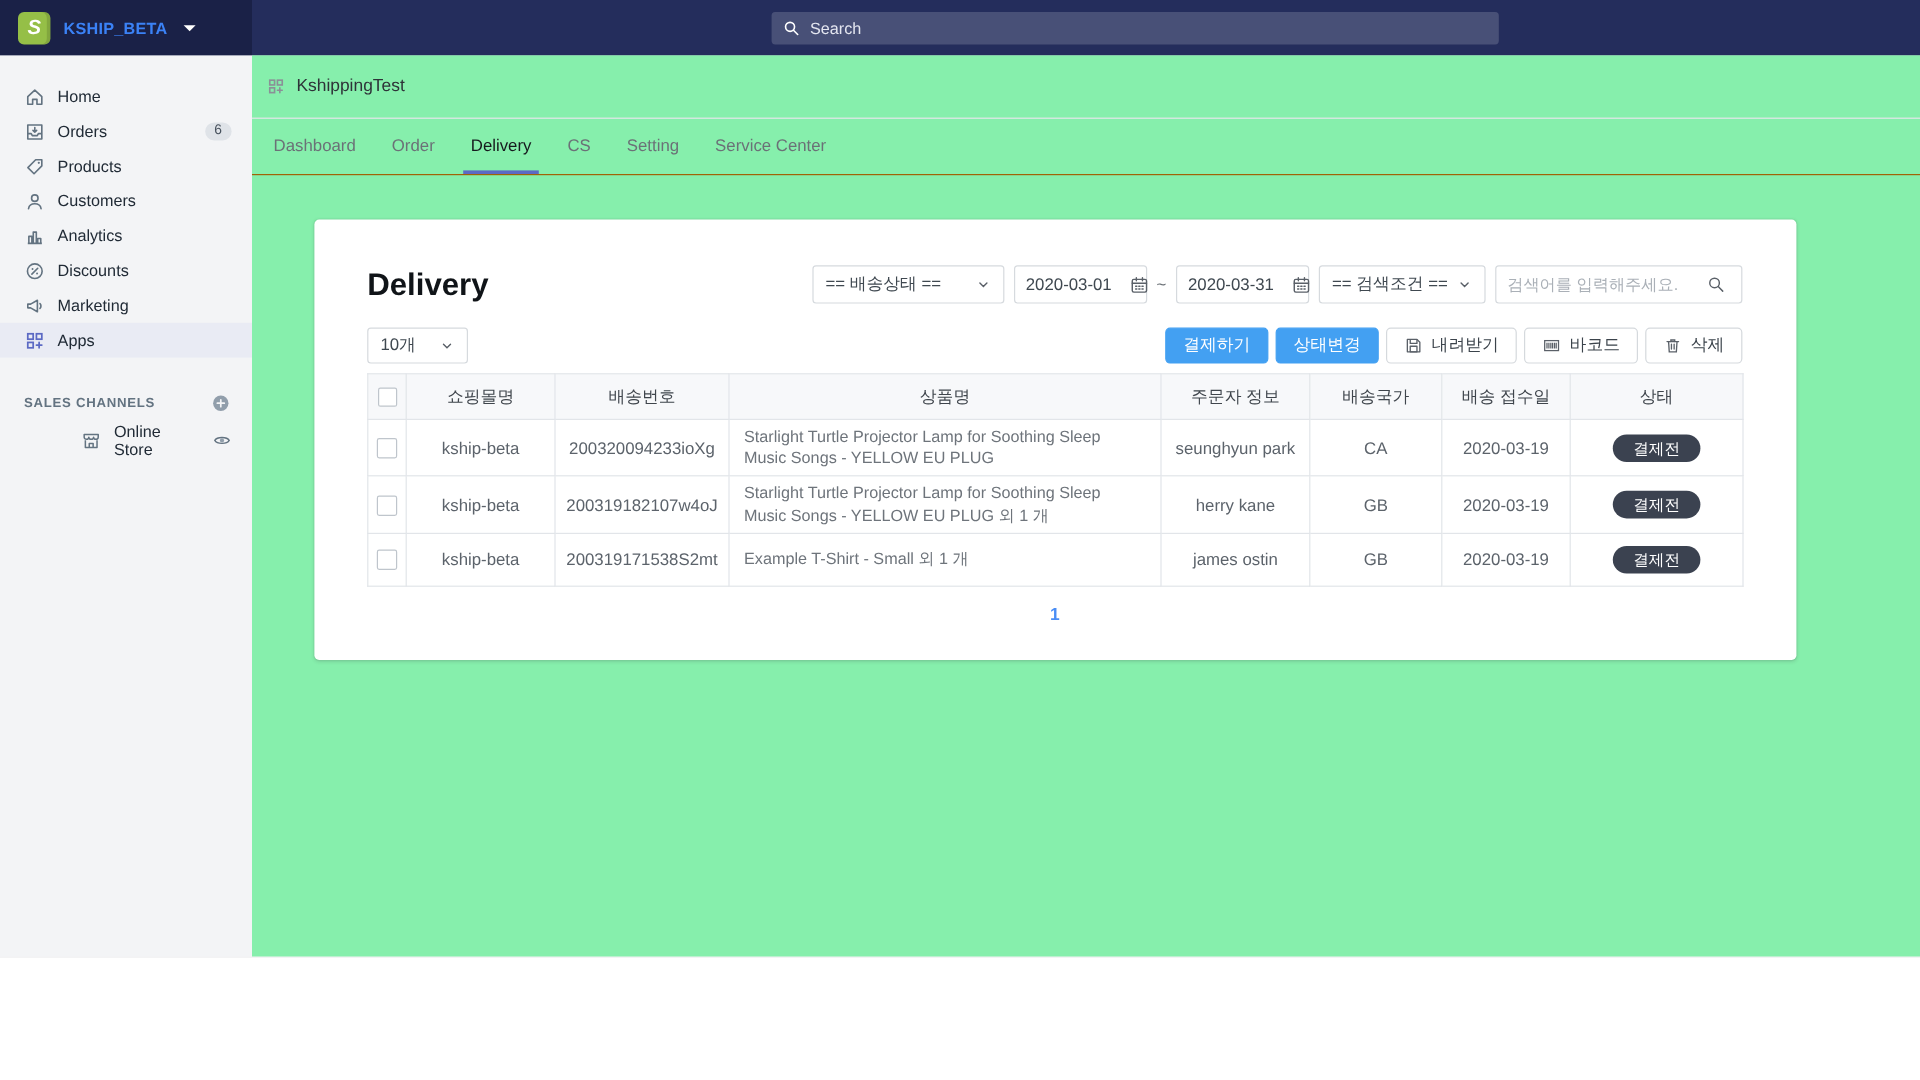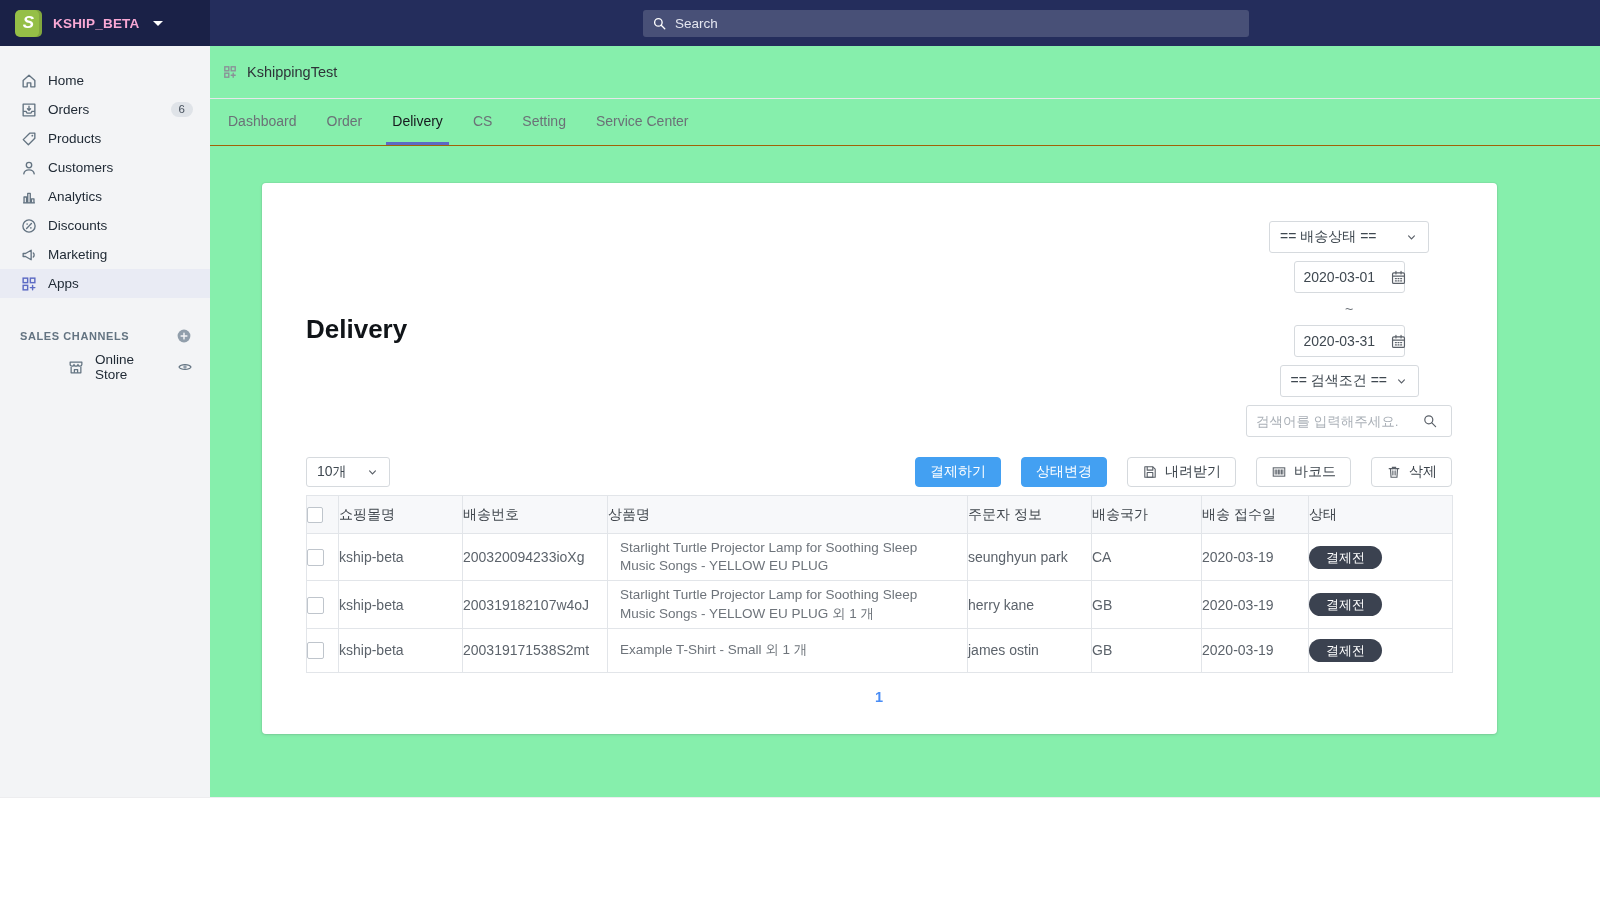--- a/index.html
+++ b/index.html
@@ -10,21 +10,21 @@
 
   
   .topbar { position:absolute; top:0; left:0; width:100%; height:46px;
     background:var(--topbar-bg,#242d5c); display:flex; align-items:center; z-index:5; }
   .brand { width:210px; height:46px; background:var(--topbar-brand-bg,#1a2147);
     display:flex; align-items:center; padding-left:15px; gap:11px; cursor:pointer; }
   .logo { width:27px; height:27px; border-radius:5px; background:#95bf47;
     display:flex; align-items:center; justify-content:center;
     color:#fff; font-weight:bold; font-style:italic; font-size:17px;
     box-shadow:inset -3px 0 0 rgba(0,0,0,0.12); }
-  .brand-name { color:#f9a8d4; font-size:13.5px; font-weight:bold; letter-spacing:.2px; }
+  .brand-name { color:#3b82f6; font-size:13.5px; font-weight:bold; letter-spacing:.2px; }
   .brand-caret { width:0; height:0; border-left:5px solid transparent;
     border-right:5px solid transparent; border-top:5px solid #fff; margin-left:2px; }
   .topbar-search { position:absolute; left:643px; top:10px; width:606px; height:27px;
     background:rgba(255,255,255,0.17); border-radius:3px; display:flex;
     align-items:center; padding:0 9px; gap:8px; }
   .topbar-search svg { stroke:#fff; }
   .topbar-search input { flex:1; background:transparent; border:none; outline:none;
     color:#fff; font-size:13.5px; font-family:inherit; }
   .topbar-search input::placeholder { color:#e4e6f0; opacity:1; }
 
@@ -59,48 +59,48 @@
   .tab.active { color:#16191d; border-bottom-color:var(--accent-indigo,#5c6ac4); }
 
   
   .content { padding:37px 0 0 52px; }
   .card { width:1235px; min-height:356px; background:#fff; border-radius:4px;
     box-shadow:0 0 0 1px rgba(63,63,68,0.05), 0 1px 3px rgba(63,63,68,0.15);
     padding:38px 45px 28px 44px; }
 
   .card-head { display:flex; align-items:center; justify-content:space-between; }
   .page-title { font-size:26px; font-weight:600; color:#101418; }
-  .filters { display:flex; align-items:center; gap:8px;flex-direction:column; }
+  .filters { display:flex; align-items:center; gap:8px; }
   .ctl { height:32px; border:1px solid #d6dade; border-radius:3px; background:#fff;
     display:flex; align-items:center; font-size:14px; color:#3f4850; cursor:pointer; }
   .ctl svg { stroke:#5a6068; flex:none; }
   .select-box { justify-content:space-between; padding:0 10px; }
   .date-field { gap:8px; padding:0 9px; }
   .date-field input { width:78px; border:none; outline:none; font-size:14px;
     color:#3f4850; font-family:inherit; background:transparent; }
   .range-sep { color:#6b7177; font-size:14px; }
   .keyword-box { gap:6px; padding:0 9px; cursor:text; }
   .keyword-box input { width:160px; border:none; outline:none; font-size:13.5px;
     color:#3f4850; font-family:inherit; background:transparent; }
   .keyword-box input::placeholder { color:#aab0b7; opacity:1; }
 
   .toolbar { margin-top:20px; display:flex; align-items:center; }
   .per-page { width:84px; height:30px; }
-  .toolbar-buttons { margin-left:auto; display:flex; gap:20px; }
+  .toolbar-buttons { margin-left:auto; display:flex; gap:6px; }
   .btn { height:30px; border-radius:4px; font-size:14px; display:flex;
     align-items:center; gap:7px; padding:0 14px; cursor:pointer; font-family:inherit; }
   .btn-primary { background:var(--primary-blue,#43a0f2); border:1px solid var(--primary-blue,#43a0f2);
     color:#fff; }
   .btn-secondary { background:#fff; border:1px solid #d5d9dd; color:#3b434b; }
   .btn-secondary svg { stroke:#5a6068; }
 
   
   table.delivery { margin-top:8px; width:1146px; border-collapse:collapse;
     table-layout:fixed; }
-  .delivery th, .delivery td { border:1px solid #e2e5e9; text-align:left;
+  .delivery th, .delivery td { border:1px solid #e2e5e9; text-align:center;
     vertical-align:middle; }
   .delivery th { background:#f7f8fa; font-weight:400; font-size:14px; color:#3f454c;
     height:38px; }
   .delivery td { height:44px; font-size:14px; color:#5c636b; }
   .delivery td.product { text-align:left; padding:5px 12px; font-size:13.5px;
     color:#6e747b; line-height:1.35;margin-top:48px; }
   .checkbox { display:inline-block; width:17px; height:17px; background:#fff;
     border:1px solid #bfc5cc; border-radius:2px; cursor:pointer; vertical-align:middle; }
   .status-pill { display:inline-block; background:var(--badge-dark,#3b4250); color:#fff;
     font-size:13px; padding:5px 17px; border-radius:14px; line-height:1;

